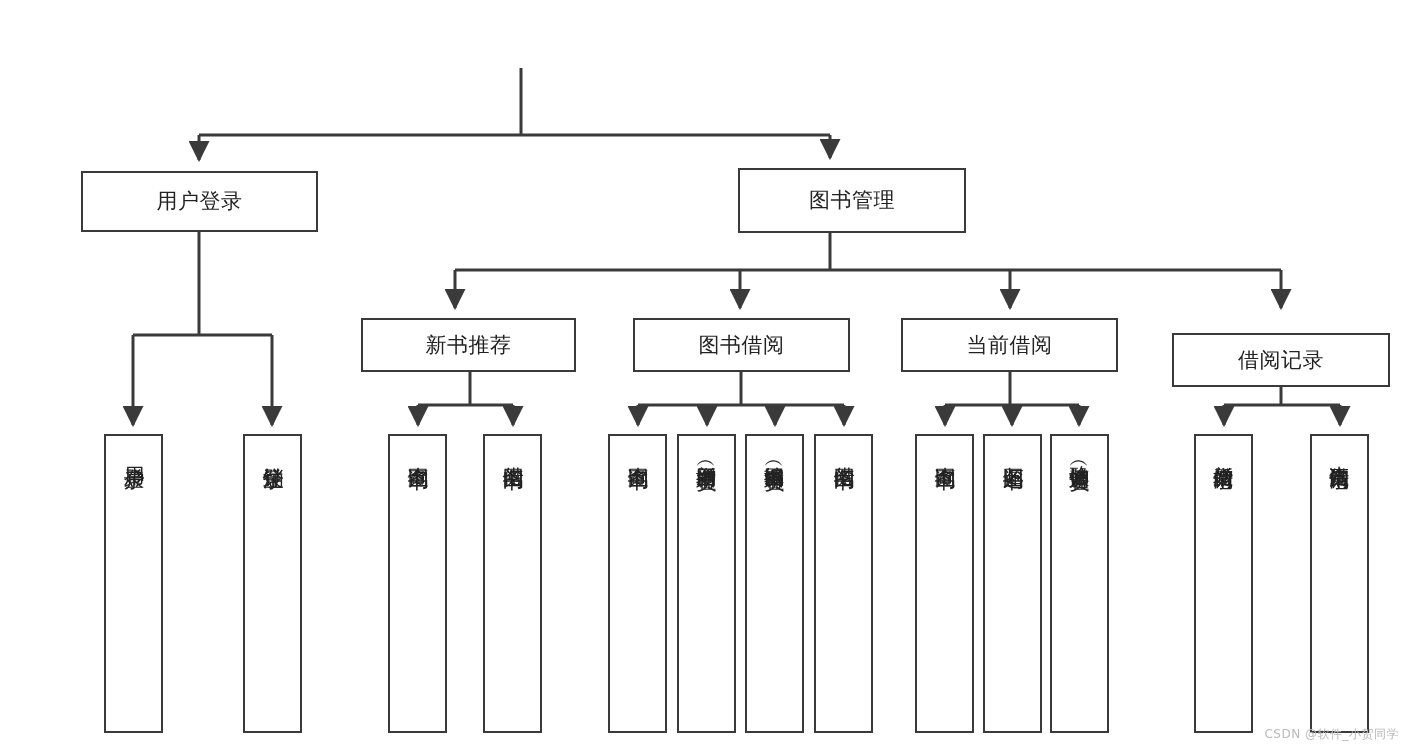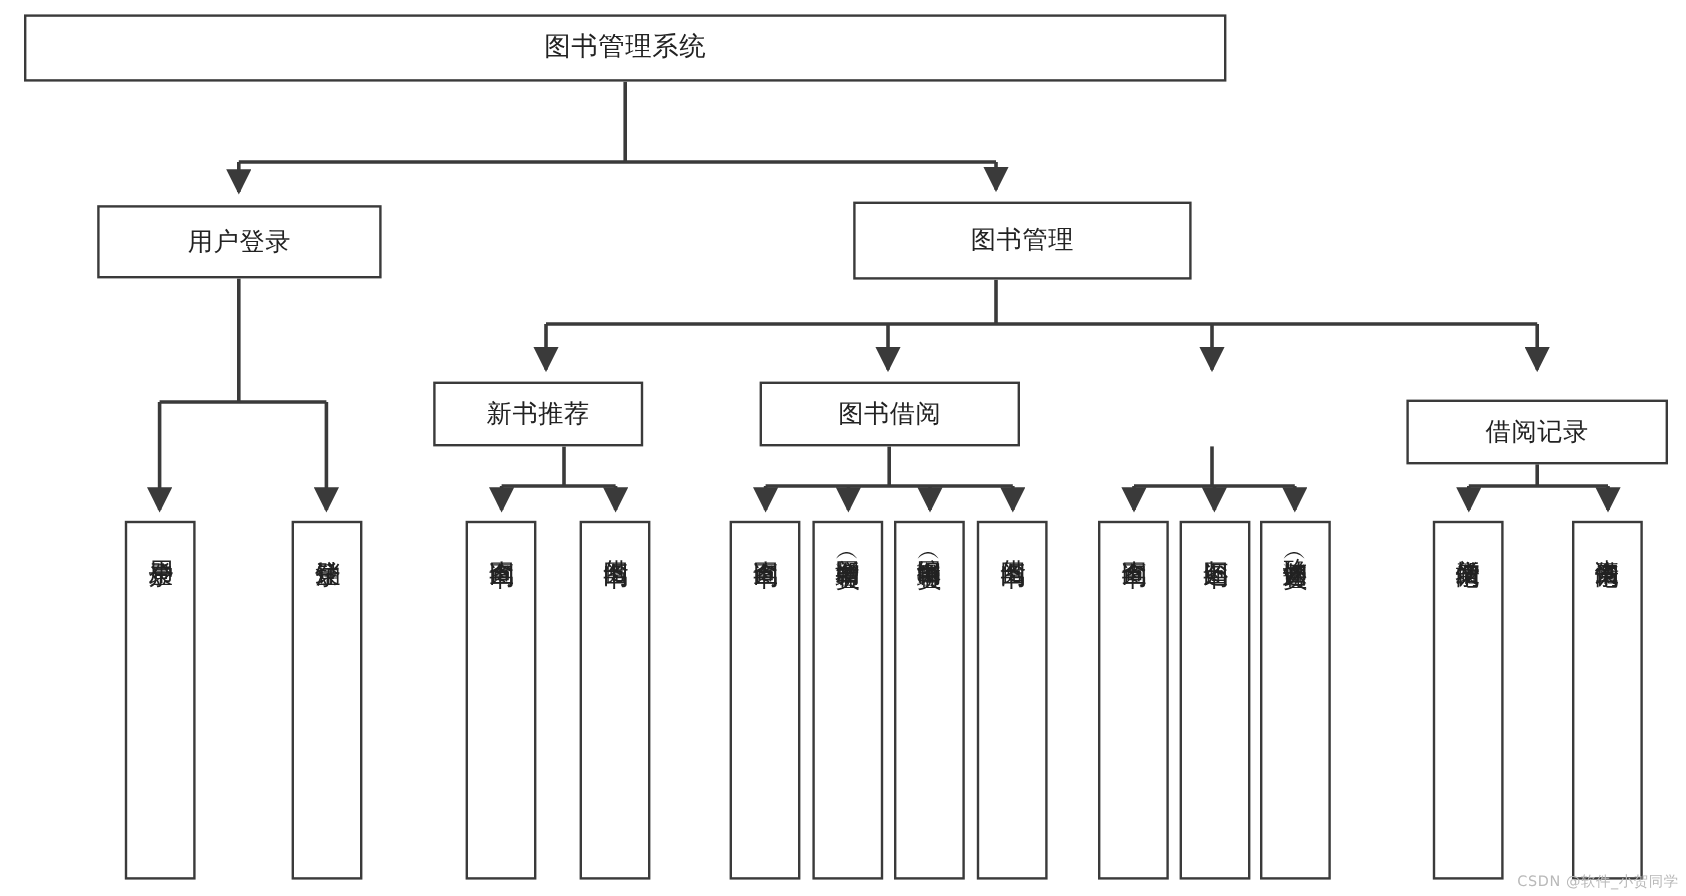--- a/index.html
+++ b/index.html
@@ -126,37 +126,37 @@
       <path d="M 1012 405 L 1012 425" marker-end="url(#arrow)"></path>
       <path d="M 1079 405 L 1079 425" marker-end="url(#arrow)"></path>
 
       <path d="M 1281 372 L 1281 405"></path>
       <path d="M 1224 405 L 1340 405"></path>
       <path d="M 1224 405 L 1224 425" marker-end="url(#arrow)"></path>
       <path d="M 1340 405 L 1340 425" marker-end="url(#arrow)"></path>
     </g>
   </svg>
 
-  <div class="node root horiz" style="left:20px; top:12px; width:1002px; height:56px;">
-    <span class="node-label">图书管理系统</span>
-  </div>
 
   <div class="node horiz" style="left:81px; top:171px; width:237px; height:61px;">
     <span class="node-label">用户登录</span>
   </div>
-  <div class="node horiz" style="left:711px; top:168px; width:282px; height:65px;">
+  <div class="node horiz" style="left:738px; top:168px; width:228px; height:65px;">
     <span class="node-label">图书管理</span>
   </div>
 
-  <div class="node horiz" style="left:361px; top:318px; width:175px; height:54px;">
+  <div class="node horiz" style="left:361px; top:318px; width:215px; height:54px;">
     <span class="node-label">新书推荐</span>
   </div>
   <div class="node horiz" style="left:633px; top:318px; width:217px; height:54px;align-items:center;">
     <span class="node-label">图书借阅</span>
   </div>
+  <div class="node horiz" style="left:901px; top:318px; width:217px; height:54px;">
+    <span class="node-label">当前借阅</span>
+  </div>
   <div class="node horiz" style="left:1172px; top:318px; width:218px; height:54px;margin-top:15px;">
     <span class="node-label">借阅记录</span>
   </div>
 
   <div class="node vert" style="left:104px; top:434px; width:59px; height:299px;">
     <span class="node-label">用户登录</span>
   </div>
   <div class="node vert" style="left:243px; top:434px; width:59px; height:299px;">
     <span class="node-label">注销登录</span>
   </div>

